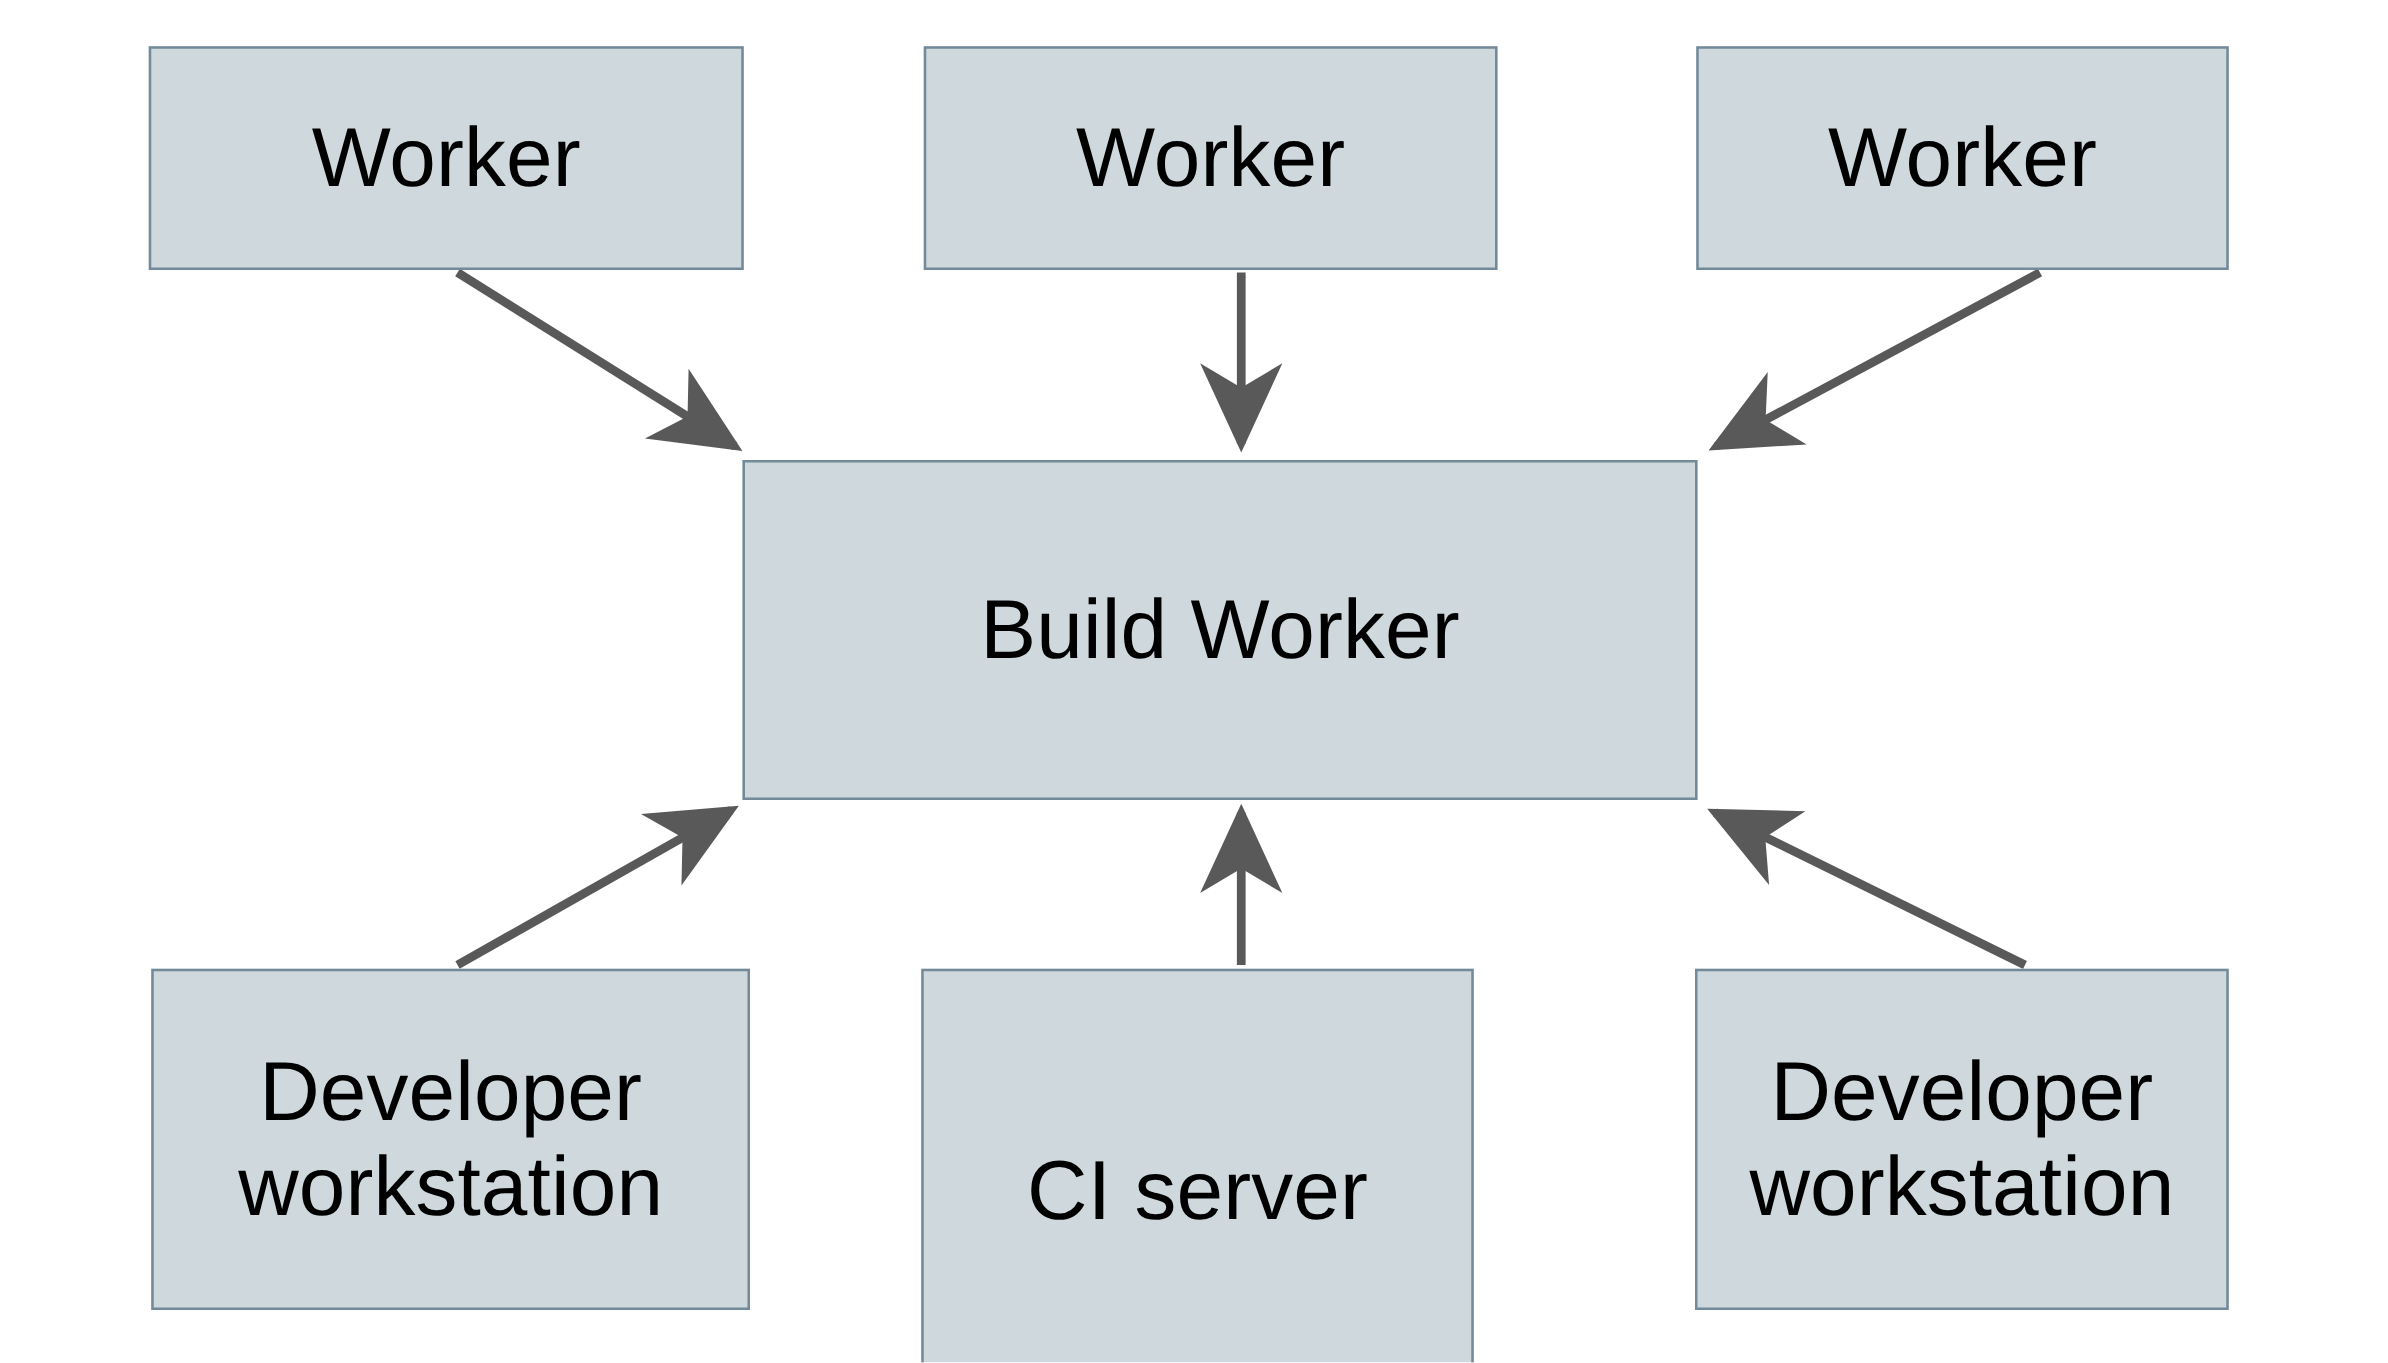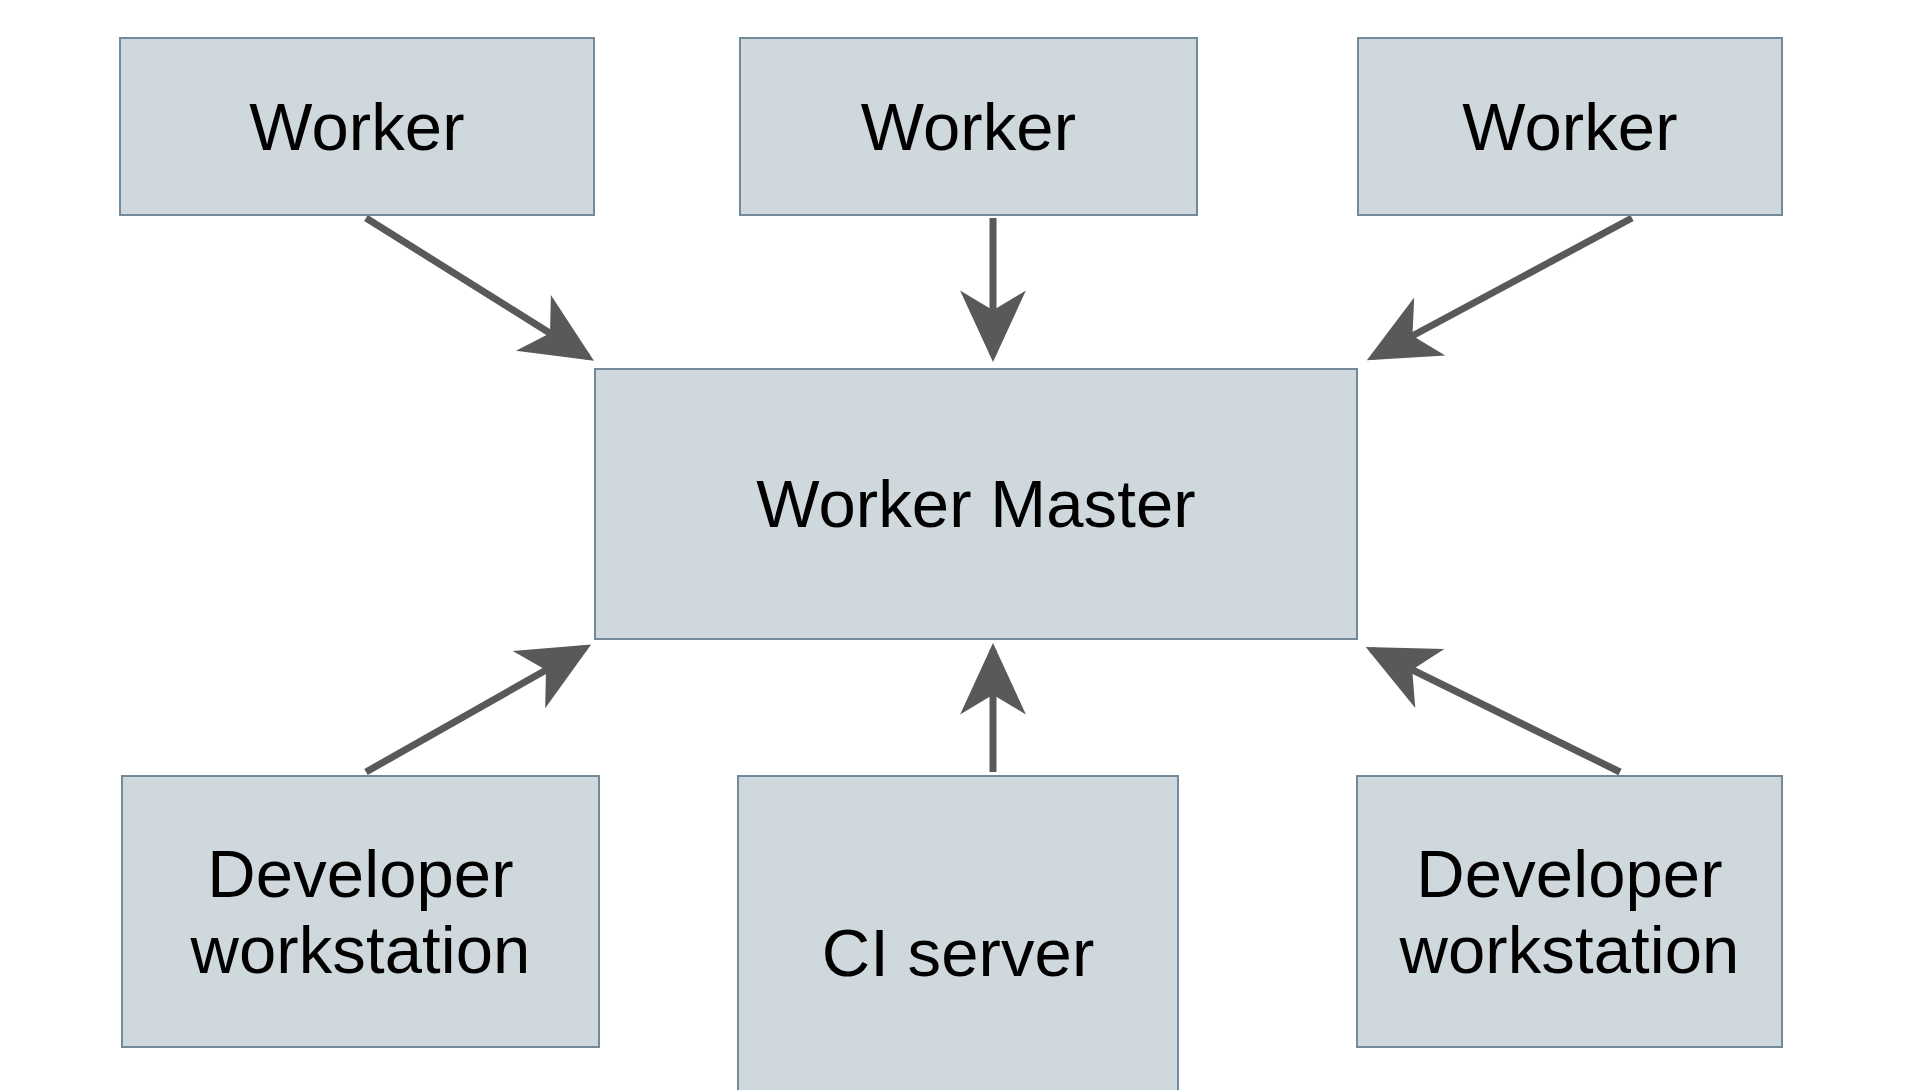--- a/index.html
+++ b/index.html
@@ -102,21 +102,21 @@
 
   <div class="node" id="node-worker-2">
     <span class="node-label">Worker</span>
   </div>
 
   <div class="node" id="node-worker-3">
     <span class="node-label">Worker</span>
   </div>
 
   <div class="node" id="node-build-master">
-    <span class="node-label">Worker Master</span>
+    <span class="node-label">Build Worker</span>
   </div>
 
   <div class="node" id="node-dev-ws-1">
     <span class="node-label">Developer
 workstation</span>
   </div>
 
   <div class="node" id="node-ci-server">
     <span class="node-label">CI server</span>
   </div>

